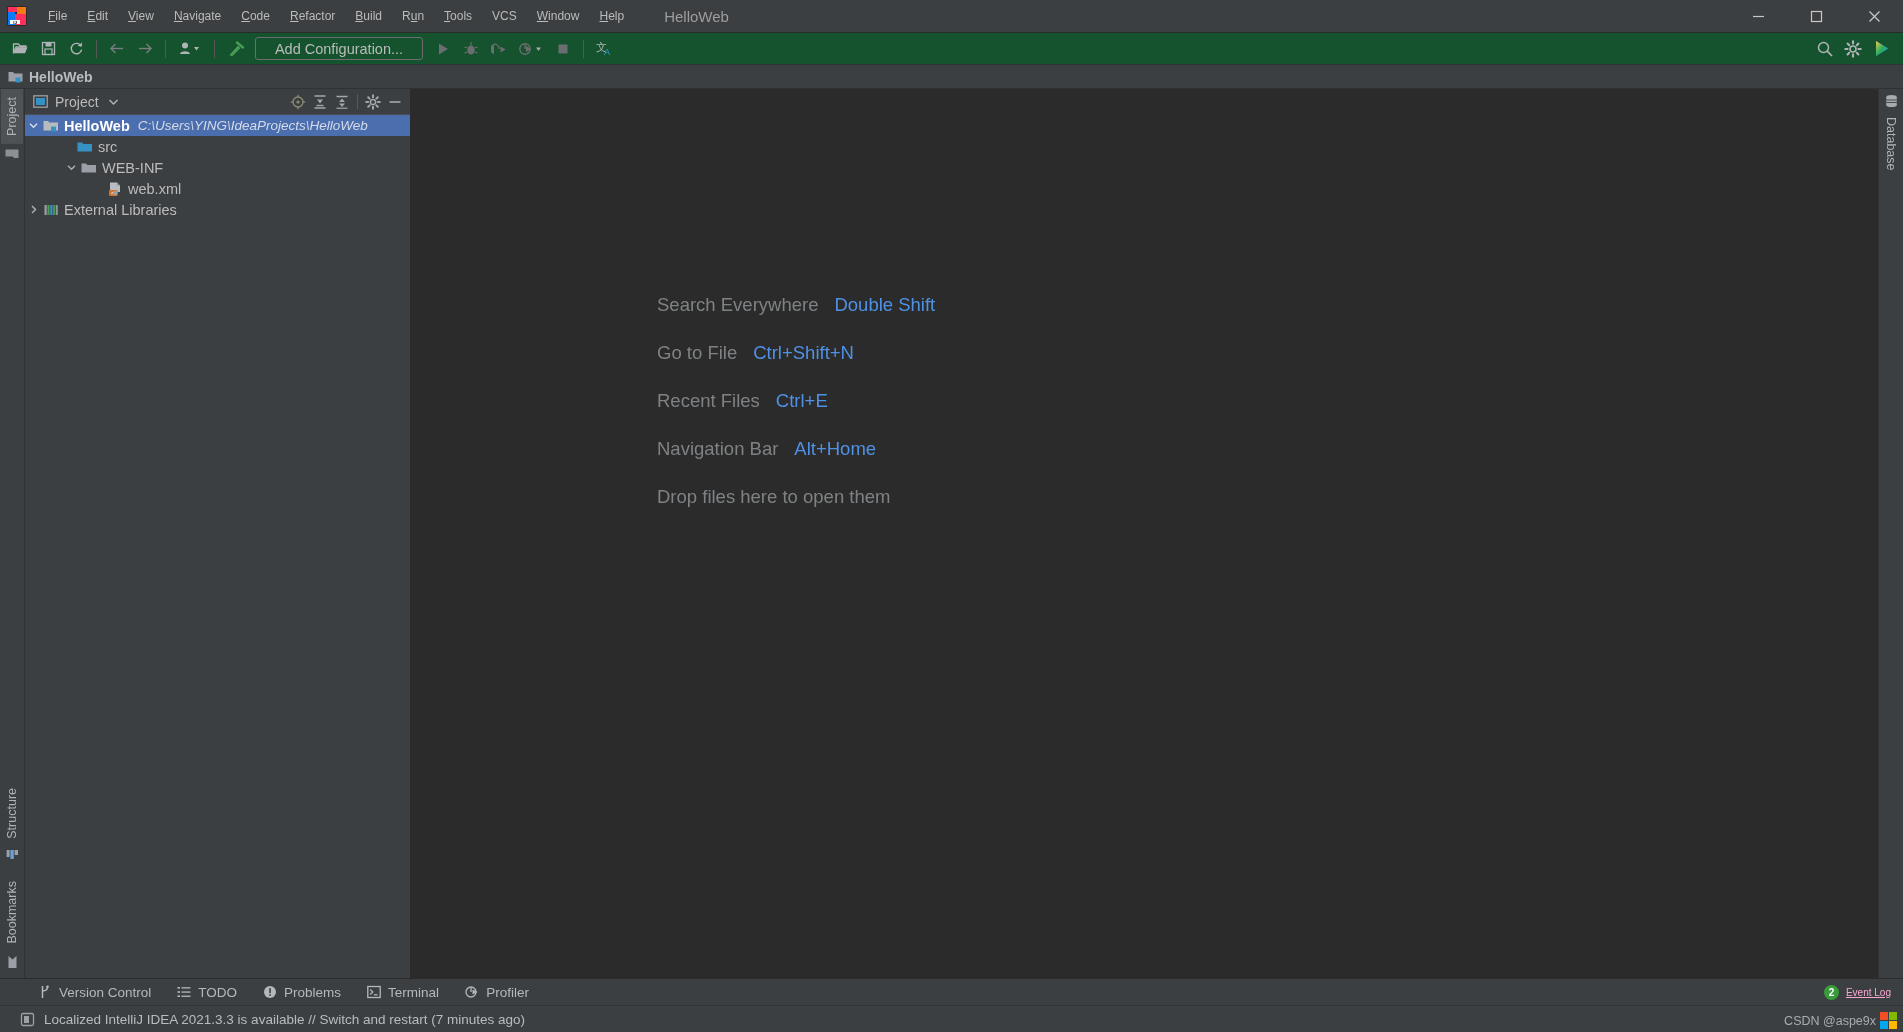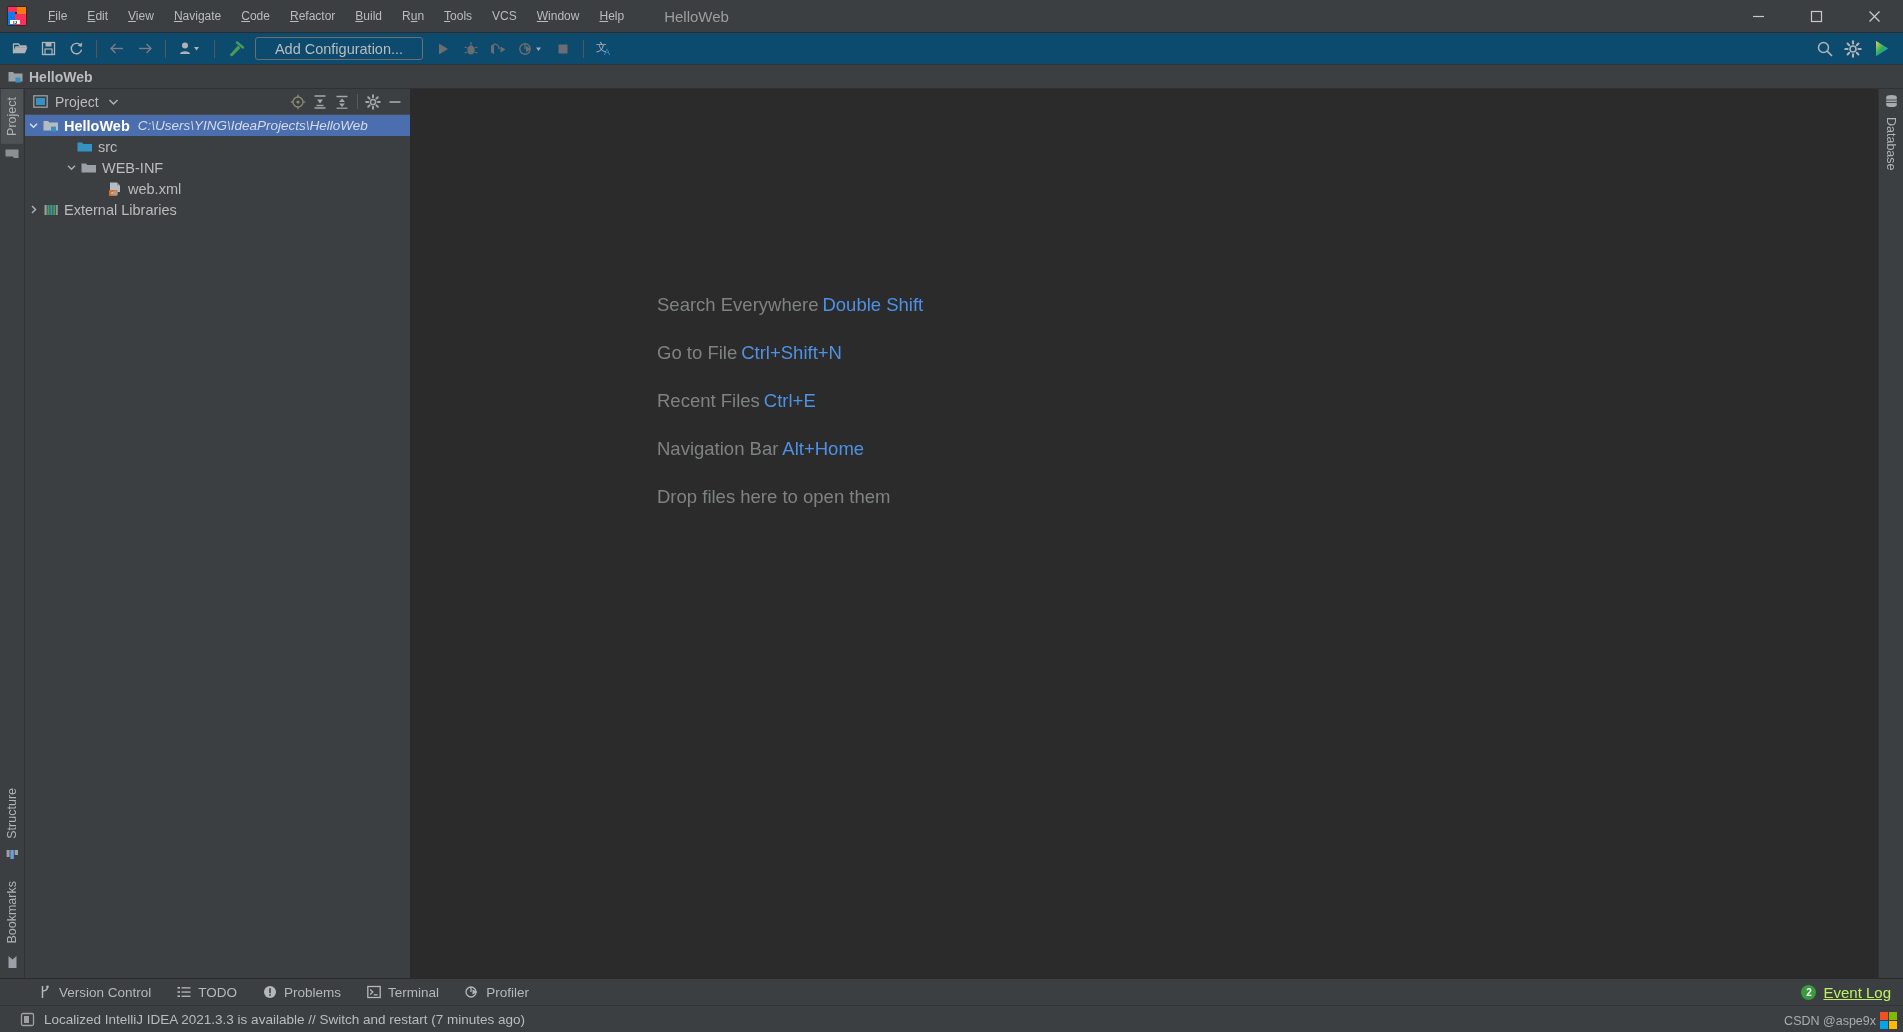--- a/index.html
+++ b/index.html
@@ -28,21 +28,21 @@
     font-size: 15px; color: #9d9d9d; margin-left: 30px; white-space: nowrap;
   }
   .win-controls { position: absolute; right: 0; top: 0; height: 33px; display: flex; }
   .win-btn {
     width: 58px; height: 33px; display: flex; align-items: center; justify-content: center;
     color: #c8c8c8; font-size: 15px;
   }
 
   
   .toolbar {
-    height: 32px; flex: 0 0 32px; background: #0c4a6e; display: flex; align-items: center;
+    height: 32px; flex: 0 0 32px; background: #14532d; display: flex; align-items: center;
     padding: 0 6px; border-bottom: 1px solid #323232; position: relative;
   }
   .tb-btn {
     width: 26px; height: 24px; display: flex; align-items: center; justify-content: center;
     border-radius: 3px; margin: 0 1px; color: #afb1b3;
   }
   .tb-sep { width: 1px; height: 18px; background: #555759; margin: 0 6px; }
   .run-config {
     height: 23px; min-width: 168px; border: 1px solid #6b6f71; border-radius: 3px;
     display: flex; align-items: center; justify-content: center;
@@ -103,21 +103,21 @@
   .tree-row.selected .tpath { color: #d5dbe8; font-style: italic; }
 
   
   .editor-area {
     flex: 1 1 auto; background: #2b2b2b; position: relative; display: flex;
     flex-direction: column; min-width: 0;
   }
   .hints { position: absolute; left: 246px; top: 205px; }
   .hint-row {
     font-size: 18.5px; color: #7f8284; margin-bottom: 26px; white-space: nowrap;
-    display: flex; align-items: baseline; gap: 4px;
+    display: flex; align-items: baseline; gap: 16px;
   }
   .hint-key { color: #4f91e5; }
   .hint-drop { font-size: 18.5px; color: #7f8284; margin-top: 14px; }
 
   
   .bottombar {
     height: 27px; flex: 0 0 27px; background: #3c3f41; display: flex; align-items: center;
     padding-left: 30px; border-top: 1px solid #2b2b2b; position: relative;
   }
   .bb-item {
@@ -606,21 +606,21 @@
         <svg width="14" height="14" viewBox="0 0 14 14">
             <circle cx="6" cy="7" r="5" fill="none" stroke="#b5b8bb" stroke-width="1.3"></circle>
             <line x1="6" y1="2.3" x2="6" y2="7" stroke="#b5b8bb" stroke-width="1.3"></line>
             <polygon points="7.5,4.5 12.5,7 7.5,9.5" fill="#b5b8bb"></polygon>
           </svg>
       </span>
       <span>Profiler</span>
     </div>
     <div class="bb-right">
       <span class="evt-badge">2</span>
-      <span style="font-size:15px;color:#bef264;text-decoration:underline;">Event Log</span>
+      <span style="font-size:10px;color:#f9a8d4;text-decoration:underline;">Event Log</span>
     </div>
   </div>
 
   <div class="statusbar">
     <span style="display:flex;margin-left:4px;">
       <svg width="15" height="15" viewBox="0 0 15 15">
           <rect x="1.5" y="1.5" width="12" height="12" rx="1.5" fill="none" stroke="#9ea1a4" stroke-width="1.3"></rect>
           <rect x="4" y="4" width="5" height="7" fill="#9ea1a4"></rect>
         </svg>
     </span>

